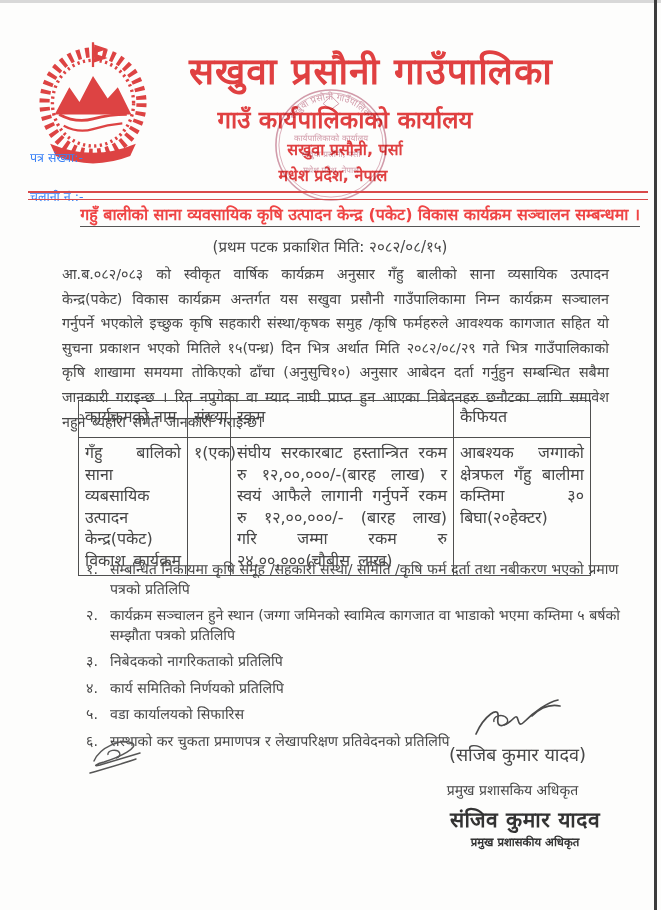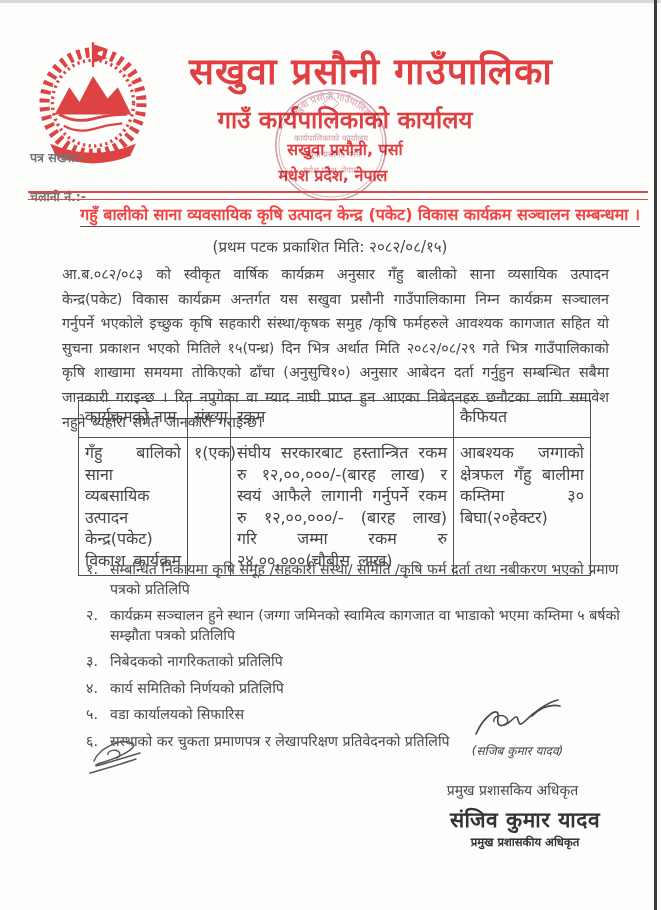--- a/index.html
+++ b/index.html
@@ -28,21 +28,21 @@
     text-align:center;font-size:24px;font-weight:bold;color:#e04041;
   }
   .addr1{
     position:absolute;left:30px;top:138px;width:630px;
     text-align:center;font-size:16px;font-weight:bold;color:#e04041;
   }
   .addr2{
     position:absolute;left:18px;top:164px;width:630px;
     text-align:center;font-size:16px;font-weight:bold;color:#e04041;
   }
-  .ref-label{position:absolute;left:30px;font-size:12.5px;font-weight:bold;color:#737373;}
+  .ref-label{position:absolute;left:30px;font-size:12.5px;font-weight:normal;color:#3b82f6;}
   .ref-label.l1{top:149px;}
   .ref-label.l2{top:188px;}
   .stamp{position:absolute;left:272px;top:86px;width:118px;height:118px;opacity:.6;mix-blend-mode:multiply;}
 
   .rule{position:absolute;left:28px;top:191px;width:620px;height:6px;
         border-top:2.5px solid #d94a4a;border-bottom:1.5px solid #d94a4a;}
 
   
   .subject{
     position:absolute;left:30px;top:203px;width:610px;
@@ -89,21 +89,21 @@
   }
   .doc-list li{display:flex;margin-bottom:7px;}
   .doc-list .num{width:24px;flex:0 0 24px;}
   .doc-list .txt{flex:1;}
 
   
   .sig-left{position:absolute;left:84px;top:733px;width:70px;height:55px;}
   .sig-right-scribble{position:absolute;left:470px;top:696px;width:95px;height:48px;}
   .sig-name{
     position:absolute;left:420px;top:742px;width:195px;
-    text-align:center;font-size:12px;color:#474747;font-style:italic;
+    text-align:center;font-size:18px;color:#474747;
   }
   .sig-title{
     position:absolute;left:415px;top:780px;width:195px;
     text-align:center;font-size:14px;color:#474747;
   }
   .stamp-name{
     position:absolute;left:440px;top:805px;width:170px;
     text-align:center;font-size:21px;font-weight:800;color:#333;letter-spacing:.5px;
     white-space:nowrap;
   }

